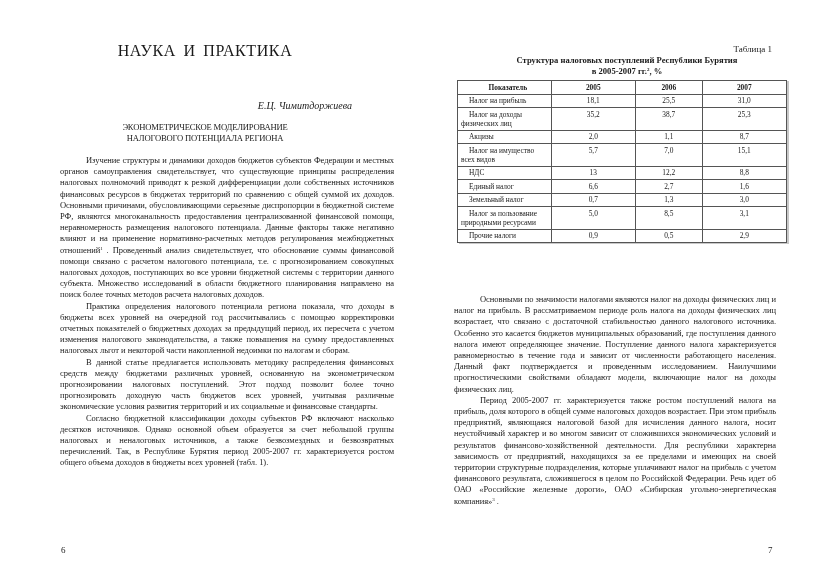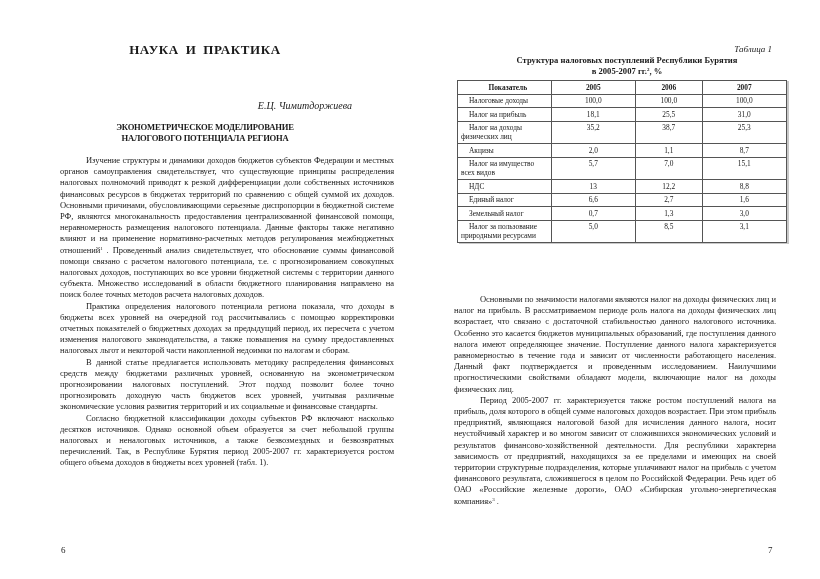--- a/index.html
+++ b/index.html
@@ -6,43 +6,43 @@
   body {
     width: 820px; height: 579px; background: #ffffff; position: relative; overflow: hidden;
     font-family: "Liberation Serif", "DejaVu Serif", serif; color: #1a1a1a;
   }
   .page { position: absolute; top: 0; height: 579px; }
   #left-page { left: 0; width: 410px; }
   #right-page { left: 410px; width: 410px; }
 
   .running-head {
     position: absolute; top: 42px; left: 0; width: 410px; text-align: center;
-    font-weight: bold; font-size: 13px; letter-spacing: 0.6px; word-spacing: 3px;
+    font-weight: normal; font-size: 16px; letter-spacing: 0.6px; word-spacing: 3px;
   }
   .author {
     position: absolute; top: 100px; right: 58px; font-style: italic; font-size: 10px;
   }
   .article-title {
     position: absolute; top: 122px; left: 0; width: 410px; text-align: center;
-    font-weight: bold; font-size: 8.6px; line-height: 11px; letter-spacing: -0.2px;
+    font-weight: normal; font-size: 8.6px; line-height: 11px; letter-spacing: -0.2px;
   }
   .body-text {
     position: absolute; font-size: 8.5px; line-height: 11.2px; text-align: justify;
     letter-spacing: -0.05px;
   }
   .body-text p { margin: 0; text-indent: 26px; }
   #left-body { top: 155px; left: 60px; width: 334px; }
   #right-body { top: 294px; left: 454px; width: 322px; }
   sup { font-size: 5px; line-height: 0; vertical-align: 3px; }
   .page-number { position: absolute; font-size: 9px; }
   #page-num-left { left: 61px; top: 545px; }
   #page-num-right { left: 768px; top: 545px; }
 
   .table-label {
-    position: absolute; top: 44px; right: 48px; font-style: italic; font-size: 9px;
+    position: absolute; top: 44px; right: 48px; font-size: 9px;
   }
   .table-caption {
     position: absolute; top: 55px; left: 462px; width: 330px; text-align: center;
     font-weight: bold; font-size: 8.6px; line-height: 11px;
   }
   table.data-table {
     position: absolute; top: 80px; left: 457px; width: 330px;
     border-collapse: collapse; font-size: 7.4px; line-height: 9px;
     box-shadow: 2px 1px 0 #c8c8c8;
   }
@@ -92,26 +92,20 @@
   <thead>
     <tr>
       <th class="col-name">Показатель</th>
       <th>2005</th>
       <th>2006</th>
       <th>2007</th>
     </tr>
   </thead>
   <tbody id="table-body">
       <tr>
-        <td class="indicator">Налоговые доходы</td>
-        <td class="val">100,0</td>
-        <td class="val">100,0</td>
-        <td class="val">100,0</td>
-      </tr>
-      <tr>
         <td class="indicator">Налог на прибыль</td>
         <td class="val">18,1</td>
         <td class="val">25,5</td>
         <td class="val">31,0</td>
       </tr>
       <tr>
         <td class="indicator">Налог на доходы физических лиц</td>
         <td class="val">35,2</td>
         <td class="val">38,7</td>
         <td class="val">25,3</td>
@@ -145,20 +139,26 @@
         <td class="val">0,7</td>
         <td class="val">1,3</td>
         <td class="val">3,0</td>
       </tr>
       <tr>
         <td class="indicator">Налог за пользование природными ресурсами</td>
         <td class="val">5,0</td>
         <td class="val">8,5</td>
         <td class="val">3,1</td>
       </tr>
+      <tr>
+        <td class="indicator">Прочие налоги</td>
+        <td class="val">0,9</td>
+        <td class="val">0,5</td>
+        <td class="val">2,9</td>
+      </tr>
     </tbody>
 </table>
 
 <div class="body-text" id="right-body">
   <p>Основными по значимости налогами являются налог на доходы физических лиц и налог на прибыль. В рассматриваемом периоде роль налога на доходы физических лиц возрастает, что связано с достаточной стабильностью данного налогового источника. Особенно это касается бюджетов муниципальных образований, где поступления данного налога имеют определяющее значение. Поступление данного налога характеризуется равномерностью в течение года и зависит от численности работающего населения. Данный факт подтверждается и проведенным исследованием. Наилучшими прогностическими свойствами обладают модели, включающие налог на доходы физических лиц.</p>
   <p><span>Период 2005-2007 гг. характеризуется также ростом поступлений налога на прибыль, доля которого в общей сумме налоговых доходов возрастает. При этом прибыль предприятий, являющаяся налоговой базой для исчисления данного налога, носит неустойчивый характер и во многом зависит от сложившихся экономических условий и результатов финансово-хозяйственной деятельности. Для республики характерна зависимость от предприятий, находящихся за ее пределами и имеющих на своей территории структурные подразделения, которые уплачивают налог на прибыль с учетом финансового результата, сложившегося в целом по Российской Федерации. Речь идет об ОАО «Российские железные дороги», ОАО «Сибирская угольно-энергетическая компания»</span><sup>3</sup><span> .</span></p>
 </div>
 <div class="page-number" id="page-num-right">7</div>
 
 </body></html>

